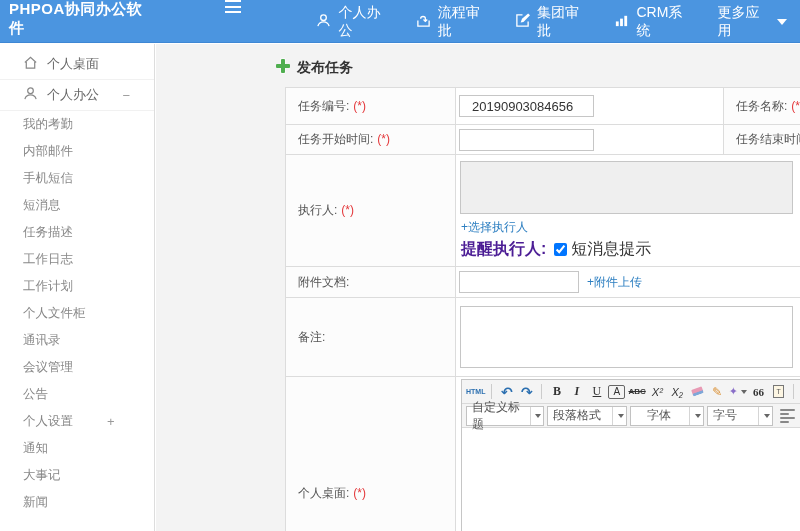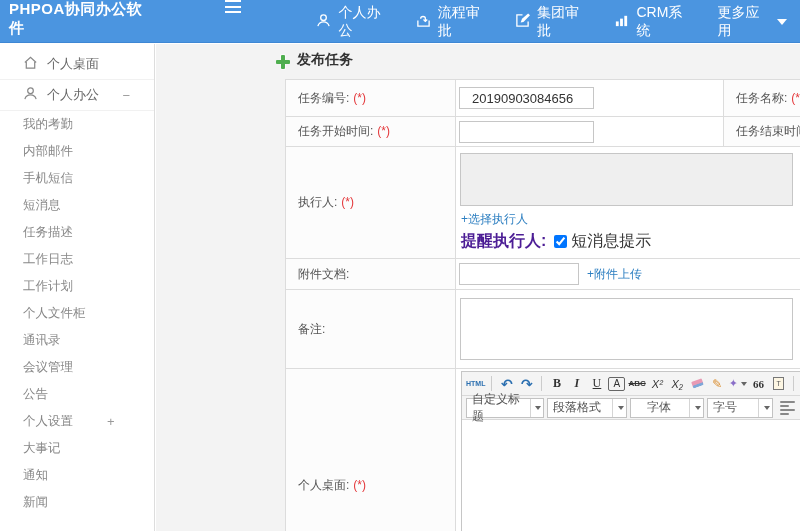--- a/index.html
+++ b/index.html
@@ -26,21 +26,21 @@
     color:#666; border-bottom:1px solid #f1f1f1; cursor:pointer; position:relative; }
   .side-top svg { margin-right:9px; }
   .side-sub { height:27px; display:flex; align-items:center; padding-left:23px; font-size:12.5px;
     color:#888; cursor:pointer; }
   .toggle { position:absolute; right:24px; color:#999; font-size:13px; }
   .sub-toggle { margin-left:34px; color:#999; font-size:13px; }
 
   
   .main { position:absolute; top:44px; left:156px; width:644px; height:487px;
     background:#f3f3f3; overflow:hidden; }
-  .page-title { display:flex; align-items:flex-end; margin:7px 0 0 120px; }
+  .page-title { display:flex; align-items:flex-start; margin:15px 0 0 120px; }
   .page-title .txt { font-size:14px; font-weight:bold; color:#333; margin-left:7px; }
   .plus { position:relative; width:14px; height:14px; }
   .plus::before { content:''; position:absolute; left:5px; top:0; width:4px; height:14px;
     background:#4fae4f; border-radius:1px; box-shadow:0 0 0 1px rgba(255,255,255,.6); }
   .plus::after { content:''; position:absolute; left:0; top:5px; width:14px; height:4px;
     background:#4fae4f; border-radius:1px; }
 
   
   table.form { border-collapse:collapse; margin:10px 0 0 129px; width:680px; table-layout:fixed; background:#fff; }
   table.form td { border:1px solid #dcdcdc; font-size:12px; color:#555; vertical-align:middle; }
@@ -187,24 +187,24 @@
       <span>会议管理</span>
     </div>
   <div class="side-sub">
       <span>公告</span>
     </div>
   <div class="side-sub">
     <span>个人设置</span>
     <span class="sub-toggle">+</span>
   </div>
   <div class="side-sub">
+      <span>通知</span>
+    </div>
+  <div class="side-sub">
       <span>大事记</span>
-    </div>
-  <div class="side-sub">
-      <span>通知</span>
     </div>
   <div class="side-sub">
       <span>新闻</span>
     </div>
 
 </div>
 
 <div class="main">
   <div class="page-title">
     <span class="plus"></span>

